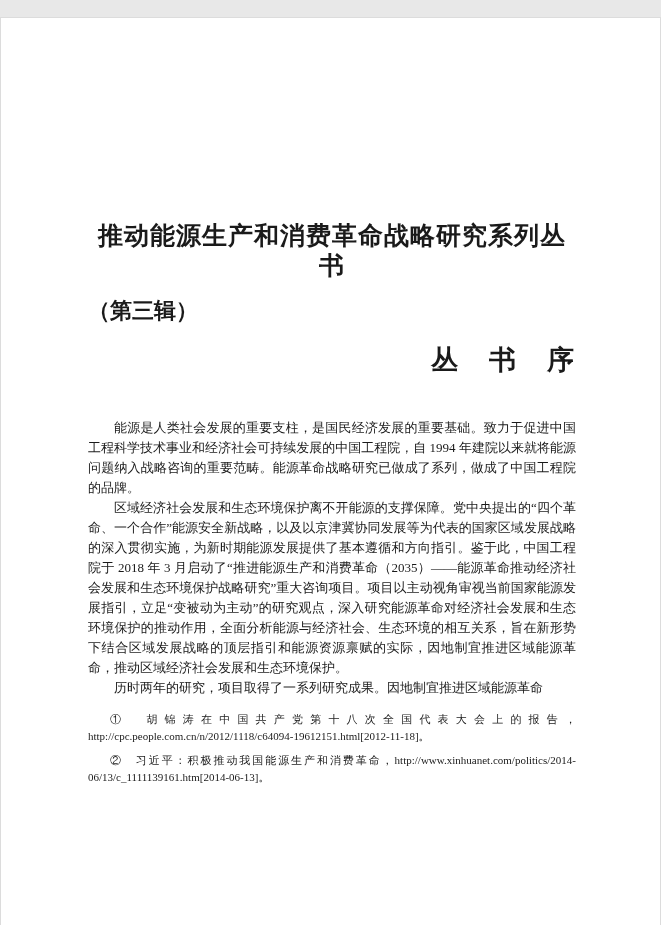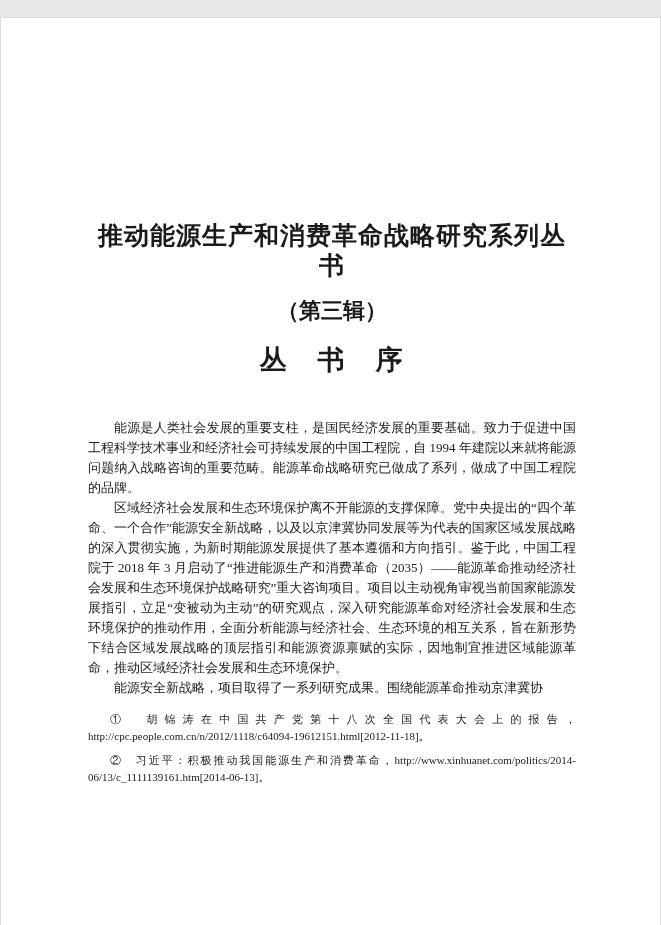--- a/index.html
+++ b/index.html
@@ -28,28 +28,28 @@
   .series-title {
     margin-top: 203px;
     text-align: center;
     font-size: 25px;
     font-weight: bold;
     letter-spacing: 1px;
     line-height: 1.2;
   }
   .volume-subtitle {
     margin-top: 17px;
-    text-align: center;
+    text-align: left;
     font-size: 22px;
     font-weight: bold;
     line-height: 1.2;
   }
   .preface-heading {
     margin-top: 20px;
-    text-align: center;
+    text-align: right;
     font-size: 27px;
     font-weight: bold;
     letter-spacing: 2px;
     line-height: 1.2;
   }
   .body-text {
     margin-top: 41px;
     font-size: 13px;
     line-height: 20px;
     text-align: justify;
@@ -80,21 +80,21 @@
 
     <div class="series-title">推动能源生产和消费革命战略研究系列丛书</div>
 
     <div class="volume-subtitle">（第三辑）</div>
 
     <div class="preface-heading">丛　书　序</div>
 
     <div class="body-text">
       <p>能源是人类社会发展的重要支柱，是国民经济发展的重要基础。致力于促进中国工程科学技术事业和经济社会可持续发展的中国工程院，自 1994 年建院以来就将能源问题纳入战略咨询的重要范畴。能源革命战略研究已做成了系列，做成了中国工程院的品牌。</p>
       <p>区域经济社会发展和生态环境保护离不开能源的支撑保障。党中央提出的“四个革命、一个合作”能源安全新战略，以及以京津冀协同发展等为代表的国家区域发展战略的深入贯彻实施，为新时期能源发展提供了基本遵循和方向指引。鉴于此，中国工程院于 2018 年 3 月启动了“推进能源生产和消费革命（2035）——能源革命推动经济社会发展和生态环境保护战略研究”重大咨询项目。项目以主动视角审视当前国家能源发展指引，立足“变被动为主动”的研究观点，深入研究能源革命对经济社会发展和生态环境保护的推动作用，全面分析能源与经济社会、生态环境的相互关系，旨在新形势下结合区域发展战略的顶层指引和能源资源禀赋的实际，因地制宜推进区域能源革命，推动区域经济社会发展和生态环境保护。</p>
-      <p>能源安全新战略，项目取得了一系列研究成果。围绕能源革命推动京津冀协</p>
+      <p>历时两年的研究，项目取得了一系列研究成果。因地制宜推进区域能源革命</p>
     </div>
 
     <div class="footnotes">
       <p>①　胡锦涛在中国共产党第十八次全国代表大会上的报告，http://cpc.people.com.cn/n/2012/1118/c64094-19612151.html[2012-11-18]。</p>
       <p>②　习近平：积极推动我国能源生产和消费革命，http://www.xinhuanet.com/politics/2014-06/13/c_1111139161.htm[2014-06-13]。</p>
     </div>
 
   </div>
 </div>
 

